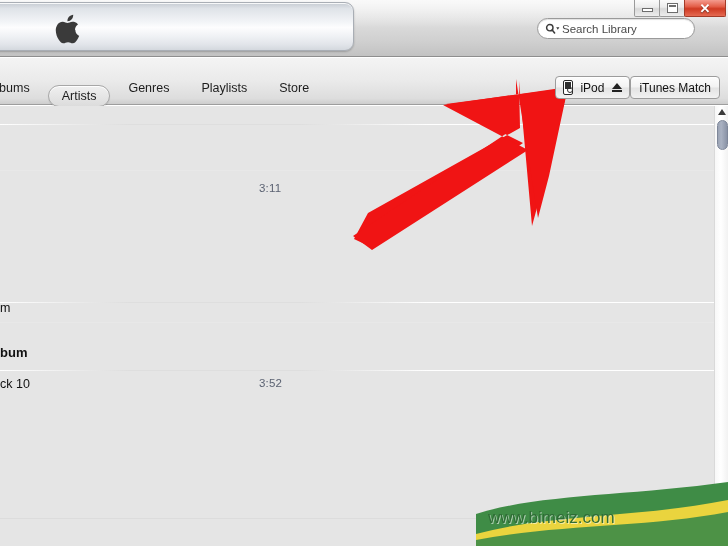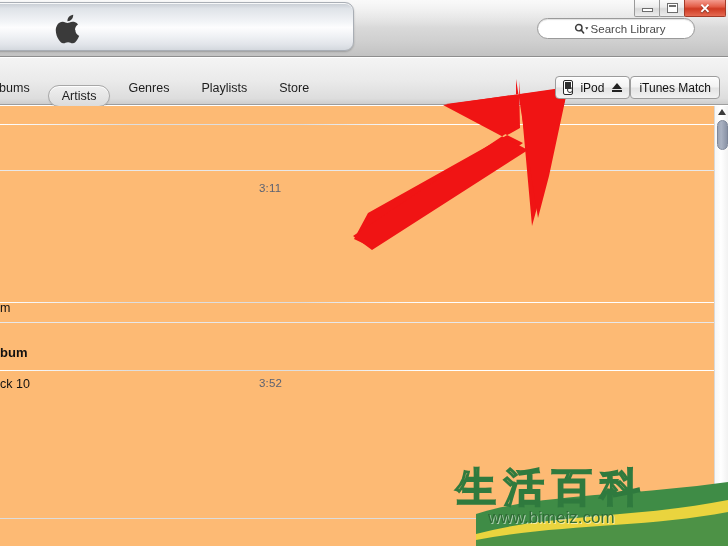--- a/index.html
+++ b/index.html
@@ -97,21 +97,20 @@
   
   .search-box {
     position: absolute;
     left: 537px; top: 18px;
     width: 158px; height: 21px;
     background: #ffffff;
     border: 1px solid #9a9a9a;
     border-radius: 11px;
     display: flex; align-items: center;
     box-shadow: 0 1px 1px rgba(0,0,0,.12) inset;
-    justify-content: center;
   }
   .search-icon {
     margin-left: 7px; margin-right: 1px;
     width: 16px; height: 13px;
     display: flex; align-items: center;
     color: #3b3b3b;
   }
   .search-placeholder {
     font-size: 11.5px;
     color: #4a4a4a;
@@ -189,21 +188,21 @@
     border-left:5px solid transparent;
     border-right:5px solid transparent;
     border-bottom:6px solid #222;
   }
   .eject-bar { width:10px;height:2px;background:#222;margin-top:1.5px; }
 
   
   .content {
     position: absolute; left: 0; top: 106px;
     width: 714px; height: 440px;
-    background: #fdba74;
+    background: #e5e5e5;
     overflow: hidden;
     padding-left: 48px;
   }
   .row {
     position: absolute; left: 0; width: 714px;
     font-size: 12.5px;
     color: #111111;
   }
   .row-line {
     position:absolute; left:0; width:714px; height:1px;
@@ -415,18 +414,17 @@
         549,176
         "></polygon>
   </svg>
 
   <div class="watermark">
     <svg viewBox="0 0 300 90" width="300" height="90" xmlns="http://www.w3.org/2000/svg">
       <path d="M48 58 C110 38, 200 40, 300 26 L300 90 L48 90 Z" fill="#3f8c46"></path>
       <path d="M48 78 C120 58, 210 62, 300 44 L300 90 L48 90 Z" fill="#ead43e"></path>
       <path d="M48 84 C130 68, 215 72, 300 56 L300 90 L48 90 Z" fill="#3f8c46" opacity="0.92"></path>
     </svg>
-    <div class="wm-cjk">生活百科</div>
     <div class="wm-url-shadow">www.bimeiz.com</div>
     <div class="wm-url">www.bimeiz.com</div>
   </div>
 
 </div>
 
 </body></html>

